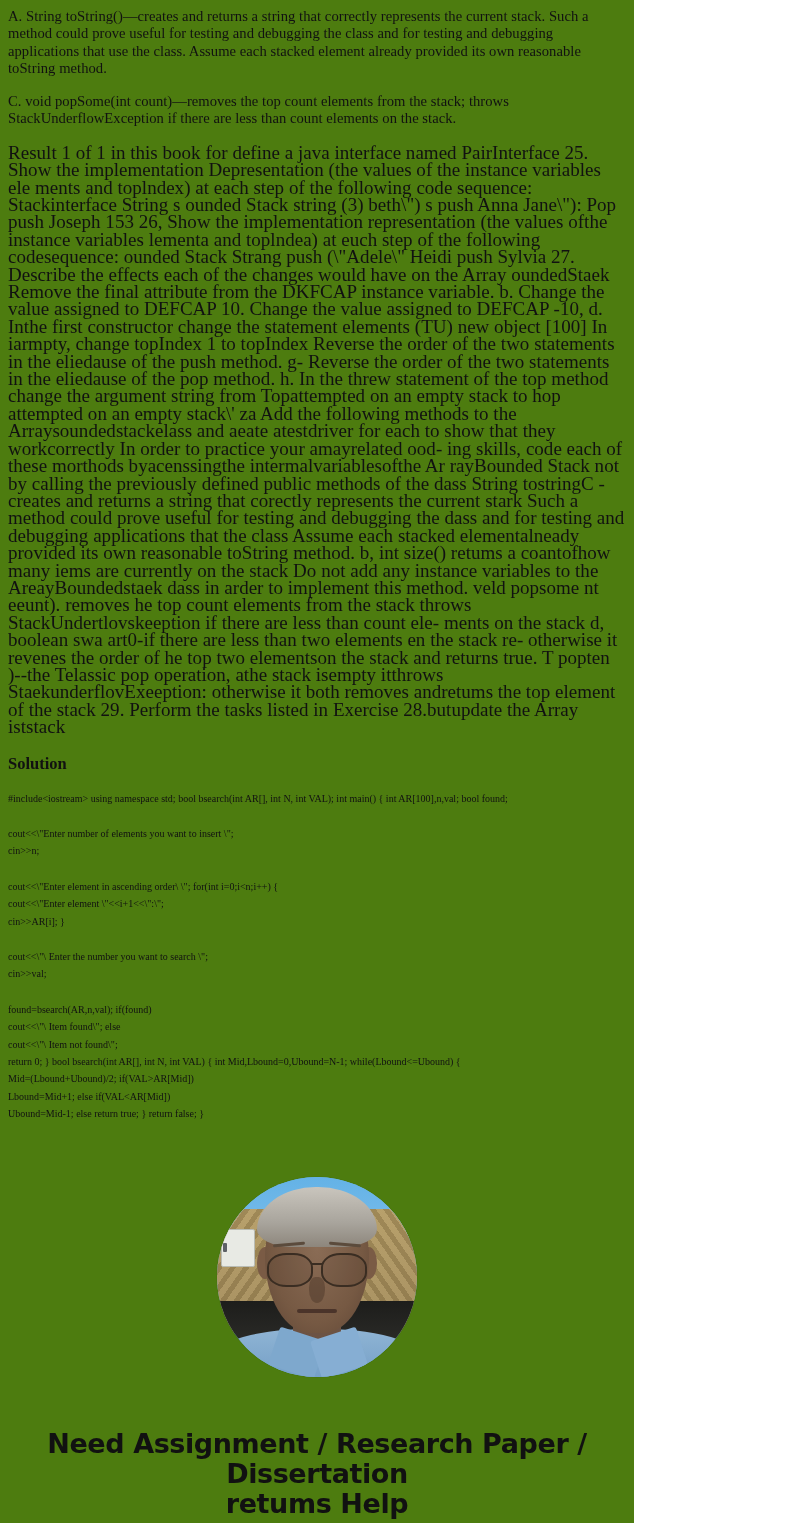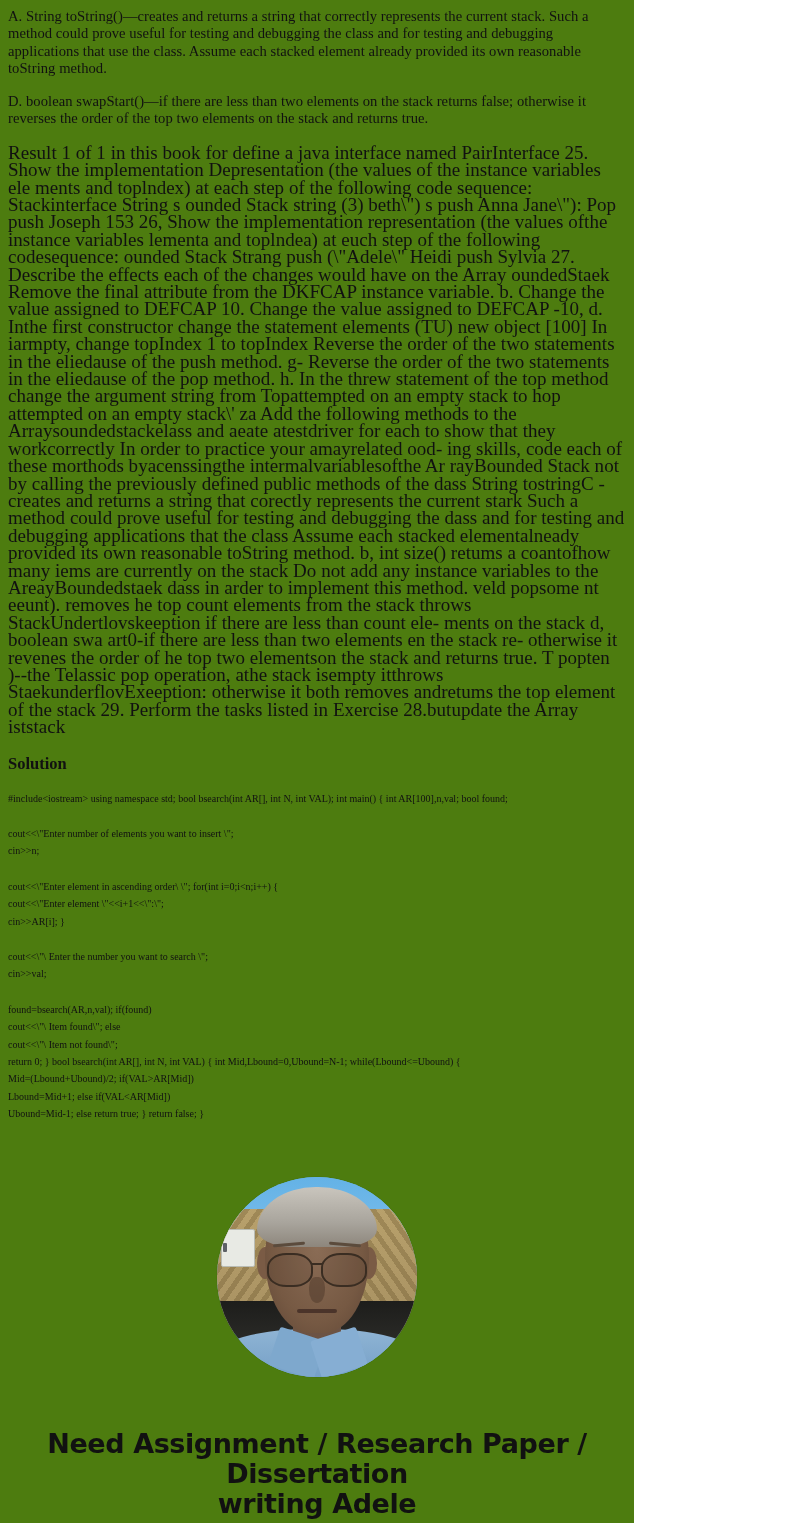--- a/index.html
+++ b/index.html
@@ -191,21 +191,21 @@
     padding-bottom: 20px;
   }
   .promo .line { display: block; }
 </style>
 </head>
 <body>
 
 <div class="page">
 
   <p class="qblock">A. String toString()—creates and returns a string that correctly represents the current stack. Such a method could prove useful for testing and debugging the class and for testing and debugging applications that use the class. Assume each stacked element already provided its own reasonable toString method.</p>
-  <p class="qblock">D. boolean swapStart()—if there are less than two elements on the stack returns false; otherwise it reverses the order of the top two elements on the stack and returns true.</p>
+  <p class="qblock">C. void popSome(int count)—removes the top count elements from the stack; throws StackUnderflowException if there are less than count elements on the stack.</p>
 
   <p class="dense">Result 1 of 1 in this book for define a java interface named PairInterface 25. Show the implementation Depresentation (the values of the instance variables ele ments and toplndex) at each step of the following code sequence: Stackinterface String s ounded Stack string (3) beth\") s push Anna Jane\"): Pop push Joseph 153 26, Show the implementation representation (the values ofthe instance variables lementa and toplndea) at euch step of the following codesequence: ounded Stack Strang push (\"Adele\" Heidi push Sylvia 27. Describe the effects each of the changes would have on the Array oundedStaek Remove the final attribute from the DKFCAP instance variable. b. Change the value assigned to DEFCAP 10. Change the value assigned to DEFCAP -10, d. Inthe first constructor change the statement elements (TU) new object [100] In iarmpty, change topIndex 1 to topIndex Reverse the order of the two statements in the eliedause of the push method. g- Reverse the order of the two statements in the eliedause of the pop method. h. In the threw statement of the top method change the argument string from Topattempted on an empty stack to hop attempted on an empty stack\' za Add the following methods to the Arraysoundedstackelass and aeate atestdriver for each to show that they workcorrectly In order to practice your amayrelated ood- ing skills, code each of these morthods byacenssingthe intermalvariablesofthe Ar rayBounded Stack not by calling the previously defined public methods of the dass String tostringC -creates and returns a string that corectly represents the current stark Such a method could prove useful for testing and debugging the dass and for testing and debugging applications that the class Assume each stacked elementalneady provided its own reasonable toString method. b, int size() retums a coantofhow many iems are currently on the stack Do not add any instance variables to the AreayBoundedstaek dass in arder to implement this method. veld popsome nt eeunt). removes he top count elements from the stack throws StackUndertlovskeeption if there are less than count ele- ments on the stack d, boolean swa art0-if there are less than two elements en the stack re- otherwise it revenes the order of he top two elementson the stack and returns true. T popten )--the Telassic pop operation, athe stack isempty itthrows StaekunderflovExeeption: otherwise it both removes andretums the top element of the stack 29. Perform the tasks listed in Exercise 28.butupdate the Array iststack</p>
 
   <h2 class="solution-heading">Solution</h2>
 
   <div class="codeblock">#include&lt;iostream&gt; using namespace std; bool bsearch(int AR[], int N, int VAL); int main() { int AR[100],n,val; bool found;</div>
   <div class="codeblock">cout&lt;&lt;\"Enter number of elements you want to insert \";
 cin&gt;&gt;n;</div>
   <div class="codeblock">cout&lt;&lt;\"Enter element in ascending order\ \"; for(int i=0;i&lt;n;i++) {
 cout&lt;&lt;\"Enter element \"&lt;&lt;i+1&lt;&lt;\":\";
@@ -241,16 +241,16 @@
       <div class="ph-glass-l"></div>
       <div class="ph-glass-r"></div>
       <div class="ph-bridge"></div>
       <div class="ph-nose"></div>
       <div class="ph-mouth"></div>
     </div>
   </div>
 
   <div class="promo">
     <span class="line">Need Assignment / Research Paper / Dissertation</span>
-    <span class="line">writing Adele</span>
+    <span class="line">retums Help</span>
   </div>
 
 </div>
 
 </body></html>

